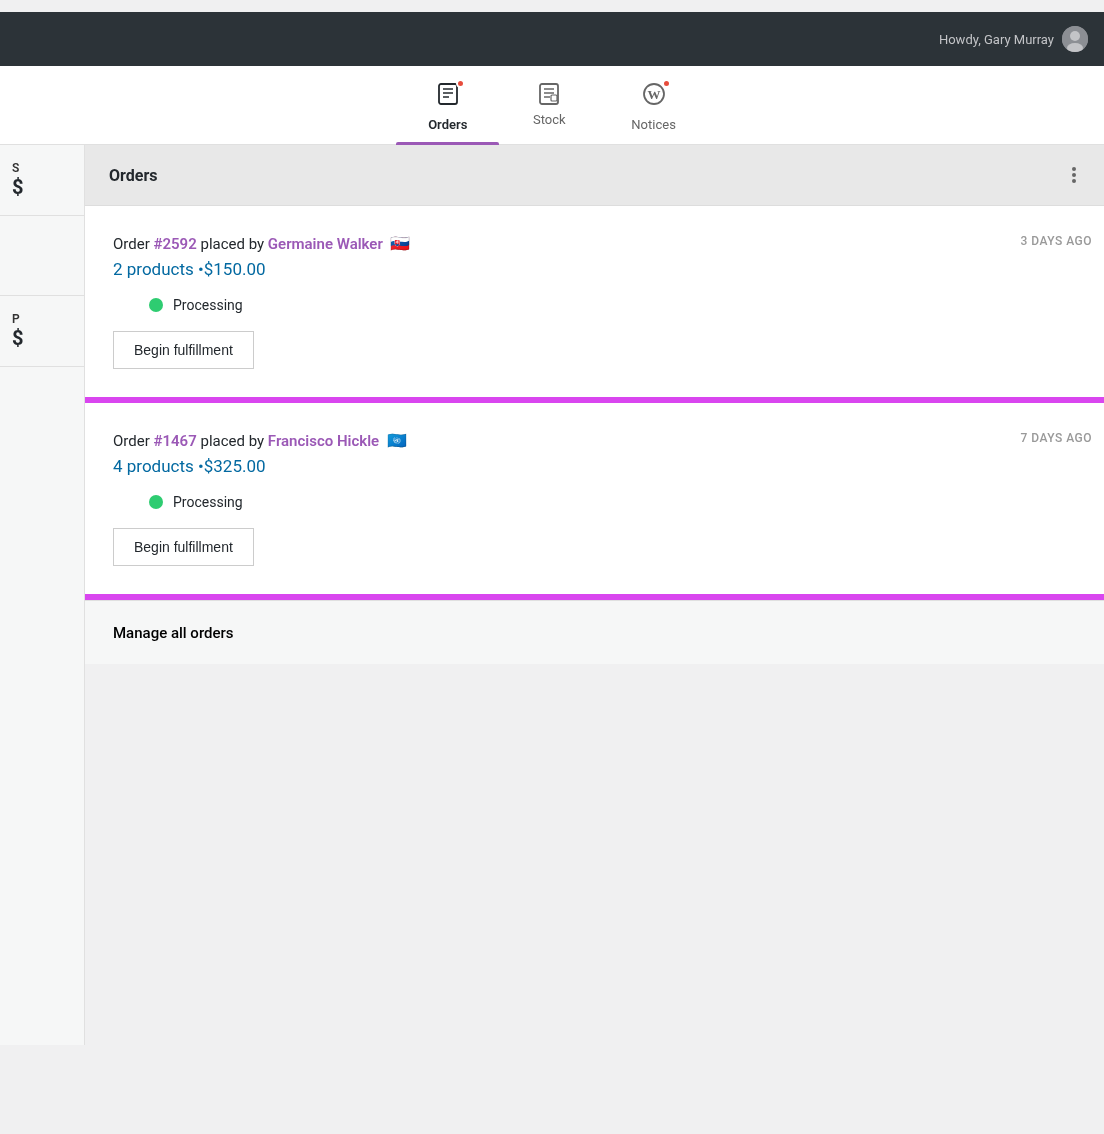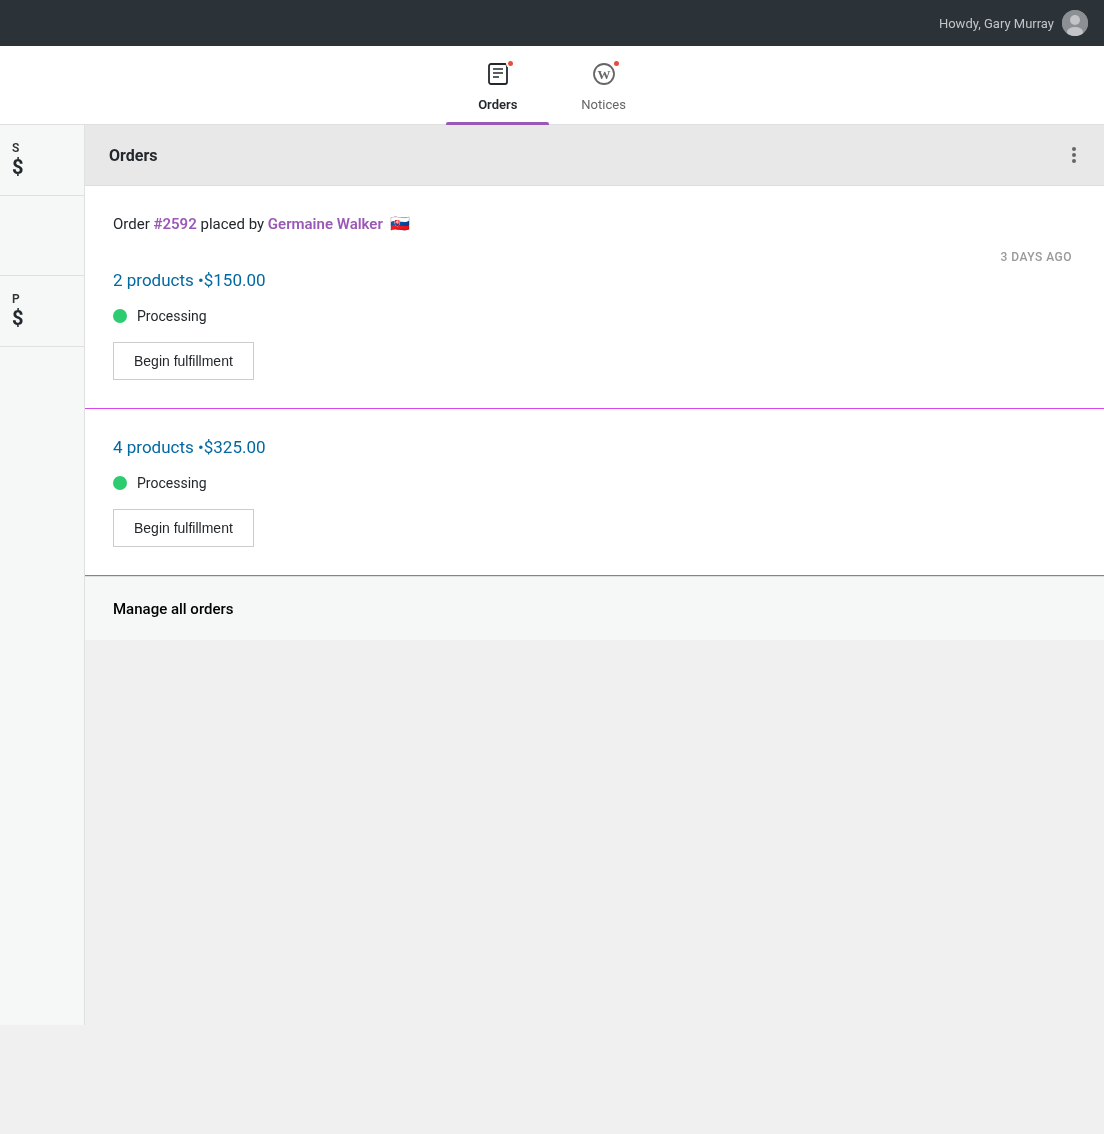--- a/index.html
+++ b/index.html
@@ -6,25 +6,26 @@
     body {
       font-family: -apple-system, BlinkMacSystemFont, "Segoe UI", Roboto, sans-serif;
       background: #f0f0f1;
       width: 1104px;
       min-height: 1134px;
     }
 
     
     .top-bar {
       background: #2c3338;
-      height: 46px;
+      height: 54px;
       display: flex;
       align-items: center;
       justify-content: flex-end;
       padding: 0 16px;
+      margin-top: 12px;
     }
     .top-bar-user {
       display: flex;
       align-items: center;
       gap: 8px;
       color: #c3c4c7;
       font-size: 13px;
     }
     .avatar {
       width: 26px;
@@ -144,22 +145,22 @@
     .dot {
       width: 4px;
       height: 4px;
       background: #666;
       border-radius: 50%;
     }
 
     
     .order-card {
       background: #fff;
-      padding: 28px 32px 28px 28px;
-      border-bottom: 1px solid #d946ef;
+      padding: 28px 12px 28px 28px;
+      border-bottom: 6px solid #d946ef;
     }
     .order-header-row {
       display: flex;
       justify-content: space-between;
       align-items: flex-start;
       margin-bottom: 6px;
     }
     .order-title {
       font-size: 15px;
       color: #23282d;
@@ -170,32 +171,32 @@
     }
     .order-customer {
       color: #9b59b6;
       font-weight: 600;
     }
     .order-time {
       font-size: 12px;
       color: #999;
       font-weight: 500;
       letter-spacing: 0.5px;
-      margin-top: 36px;
     }
     .order-meta {
       font-size: 17px;
       color: #0369a1;
       margin-bottom: 18px;
     }
     .order-status-row {
       display: flex;
       align-items: center;
       gap: 10px;
       margin-bottom: 18px;
+      margin-left: 36px;
     }
     .status-dot {
       width: 14px;
       height: 14px;
       border-radius: 50%;
       background: #2ecc71;
       flex-shrink: 0;
     }
     .status-text {
       font-size: 14px;
@@ -259,20 +260,32 @@
           <line x1="7" y1="7" x2="17" y2="7" stroke="#23282d" stroke-width="1.5"></line>
           <line x1="7" y1="11" x2="17" y2="11" stroke="#23282d" stroke-width="1.5"></line>
           <line x1="7" y1="15" x2="13" y2="15" stroke="#23282d" stroke-width="1.5"></line>
         </svg>
         <span style="position:absolute;top:-3px;right:-5px;width:9px;height:9px;background:#e74c3c;border-radius:50%;border:2px solid #fff;"></span>
       </div>
     </div>
     <span>Orders</span>
   </div>
 
+  <div class="tab-item">
+    <div class="tab-icon">
+      <svg width="24" height="24" viewBox="0 0 24 24" fill="none" xmlns="http://www.w3.org/2000/svg">
+        <rect x="3" y="2" width="18" height="20" rx="2" stroke="#666" stroke-width="1.8" fill="none"></rect>
+        <line x1="7" y1="7" x2="17" y2="7" stroke="#666" stroke-width="1.5"></line>
+        <line x1="7" y1="11" x2="17" y2="11" stroke="#666" stroke-width="1.5"></line>
+        <line x1="7" y1="15" x2="13" y2="15" stroke="#666" stroke-width="1.5"></line>
+        <rect x="14" y="13" width="6" height="6" rx="1" stroke="#666" stroke-width="1.2" fill="none"></rect>
+      </svg>
+    </div>
+    <span>Stock</span>
+  </div>
 
 
   <div class="tab-item">
     <div class="tab-icon">
       <div style="position:relative;display:inline-block;">
         <svg width="24" height="24" viewBox="0 0 24 24" fill="none" xmlns="http://www.w3.org/2000/svg">
           <circle cx="12" cy="12" r="10" stroke="#666" stroke-width="1.8" fill="none"></circle>
           <text x="12" y="17" text-anchor="middle" font-size="13" font-weight="700" fill="#666" font-family="Georgia,serif">W</text>
         </svg>
         <span style="position:absolute;top:-3px;right:-5px;width:9px;height:9px;background:#e74c3c;border-radius:50%;border:2px solid #fff;"></span>
@@ -318,20 +331,26 @@
         <span>2 products</span><span> •</span><span>$150.00</span>
       </div>
       <div class="order-status-row">
         <div class="status-dot"></div>
         <span class="status-text">Processing</span>
       </div>
       <button class="fulfill-btn">Begin fulfillment</button>
     </div>
 
     <div class="order-card">
+      <div class="order-header-row">
+        <div class="order-title">
+          <span>Order </span><span class="order-number">#1467</span><span> placed by </span><span class="order-customer">Francisco Hickle</span><span class="flag"> 🇺🇳</span>
+        </div>
+        <span class="order-time">7 DAYS AGO</span>
+      </div>
       <div class="order-meta">
         <span>4 products</span><span> •</span><span>$325.00</span>
       </div>
       <div class="order-status-row">
         <div class="status-dot"></div>
         <span class="status-text">Processing</span>
       </div>
       <button class="fulfill-btn">Begin fulfillment</button>
     </div>
 

